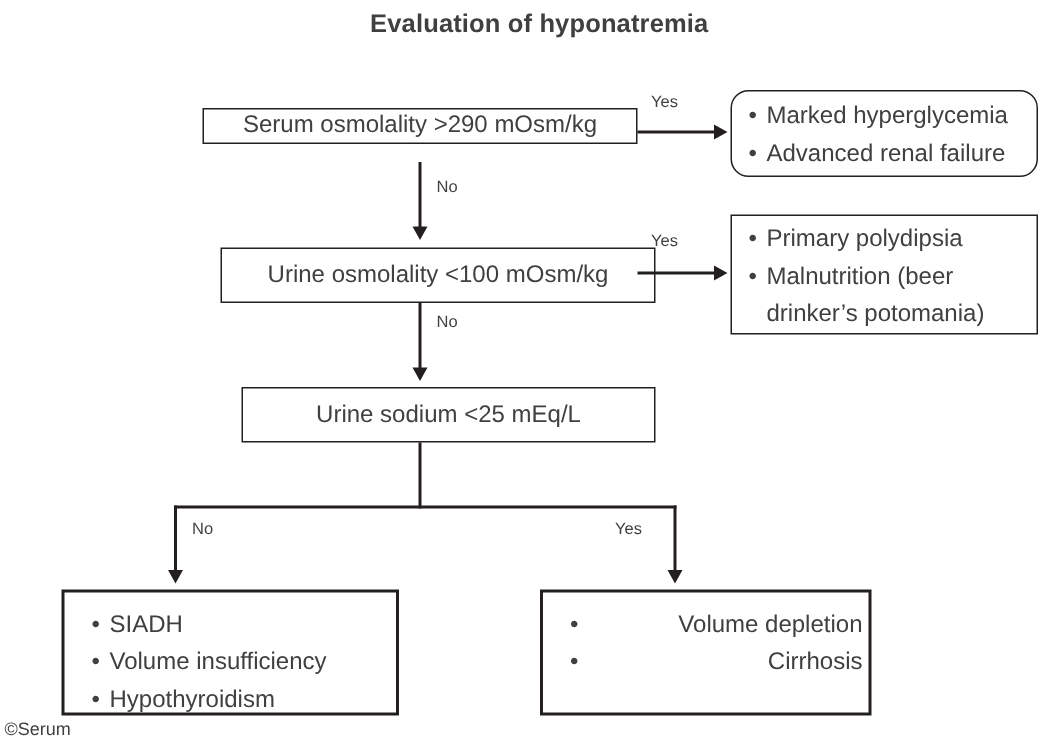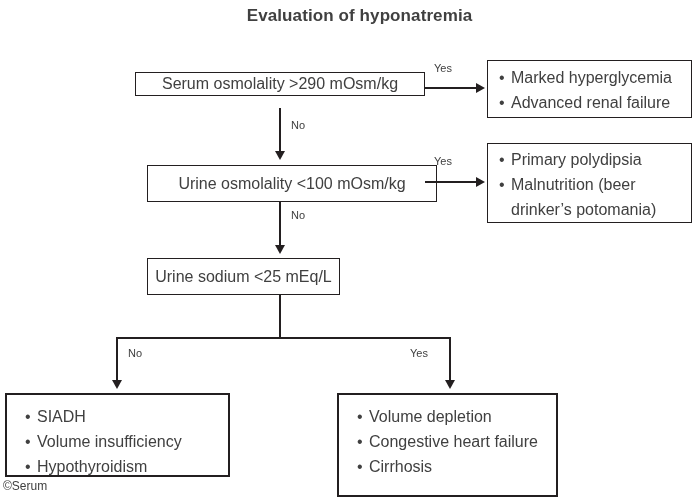--- a/index.html
+++ b/index.html
@@ -15,23 +15,23 @@
     font-size:16px; box-sizing:border-box; text-align:center;
   }
   .obox {
     position:absolute; border:1.5px solid #231f20; background:#fff;
     font-size:16px; box-sizing:border-box;
   }
   .obox.thick { border-width:2px; }
   .obox ul { margin:0; padding:0; list-style:none; line-height:25px; }
   .obox li { position:relative; padding-left:13px; }
   .obox li::before { content:"\2022"; position:absolute; left:1px; }
-  .pad-r1 { padding:4px 16px 2px 10px; }
+  .pad-r1 { padding:4px 16px 2px 10px;border-radius:12px; }
   .pad-r2 { padding:3px 4px 2px 10px; }
-  .pad-b  { padding:9px 4px 2px 17px; line-height:26px; }
+  .pad-b  { padding:9px 4px 2px 17px; line-height:26px;margin-left:36px; }
   .vline { position:absolute; width:2px; background:#231f20; }
   .hline { position:absolute; height:2px; background:#231f20; }
   .ah-down {
     position:absolute; width:0; height:0;
     border-left:5px solid transparent; border-right:5px solid transparent;
     border-top:9px solid #231f20;
   }
   .ah-right {
     position:absolute; width:0; height:0;
     border-top:5px solid transparent; border-bottom:5px solid transparent;
@@ -78,21 +78,21 @@
     <ul>
         <li>Primary polydipsia</li>
         <li>Malnutrition (beer drinker’s potomania)</li>
       </ul>
   </div>
 
   <div class="vline" style="left:279px; top:202px; height:44px;"></div>
   <div class="ah-down" style="left:275px; top:245px;"></div>
   <div class="lbl" style="left:291px; top:209px;">No</div>
 
-  <div class="dbox" style="left:147px; top:258px; width:193px; height:37px;">
+  <div class="dbox" style="left:161px; top:258px; width:276px; height:37px;">
     <span>Urine sodium &lt;25 mEq/L</span>
   </div>
 
   <div class="vline" style="left:279px; top:295px; height:44px;"></div>
   <div class="hline" style="left:116px; top:337px; width:335px;"></div>
 
   <div class="vline" style="left:116px; top:337px; height:44px;"></div>
   <div class="ah-down" style="left:112px; top:380px;"></div>
   <div class="lbl" style="left:128px; top:347px;">No</div>
 
@@ -101,23 +101,22 @@
   <div class="lbl" style="left:410px; top:347px;">Yes</div>
 
   <div class="obox thick pad-b" style="left:5px; top:393px; width:225px; height:84px;">
     <ul>
         <li>SIADH</li>
         <li>Volume insufficiency</li>
         <li>Hypothyroidism</li>
       </ul>
   </div>
 
-  <div class="obox thick pad-b" style="left:337px; top:393px; width:221px; height:104px;">
+  <div class="obox thick pad-b" style="left:324px; top:393px; width:221px; height:84px;text-align:right;">
     <ul>
         <li>Volume depletion</li>
-        <li>Congestive heart failure</li>
         <li>Cirrhosis</li>
       </ul>
   </div>
 
   <div class="watermark" style="left:3px; top:479px;">©Serum</div>
 
 </div>
 
 </body></html>

